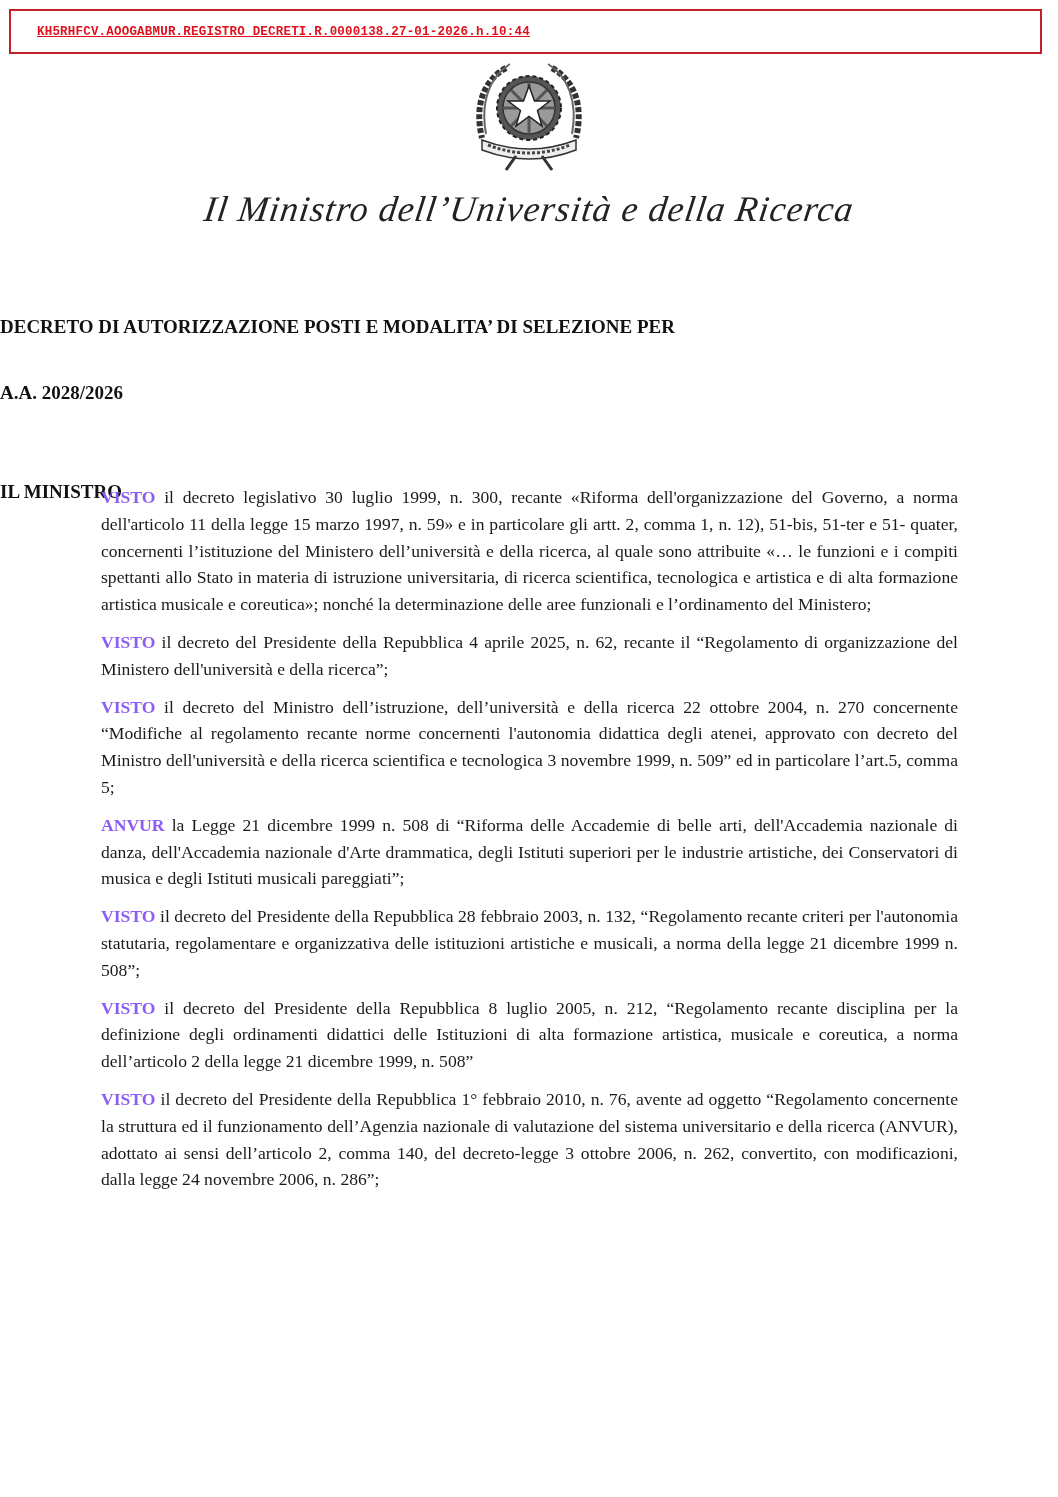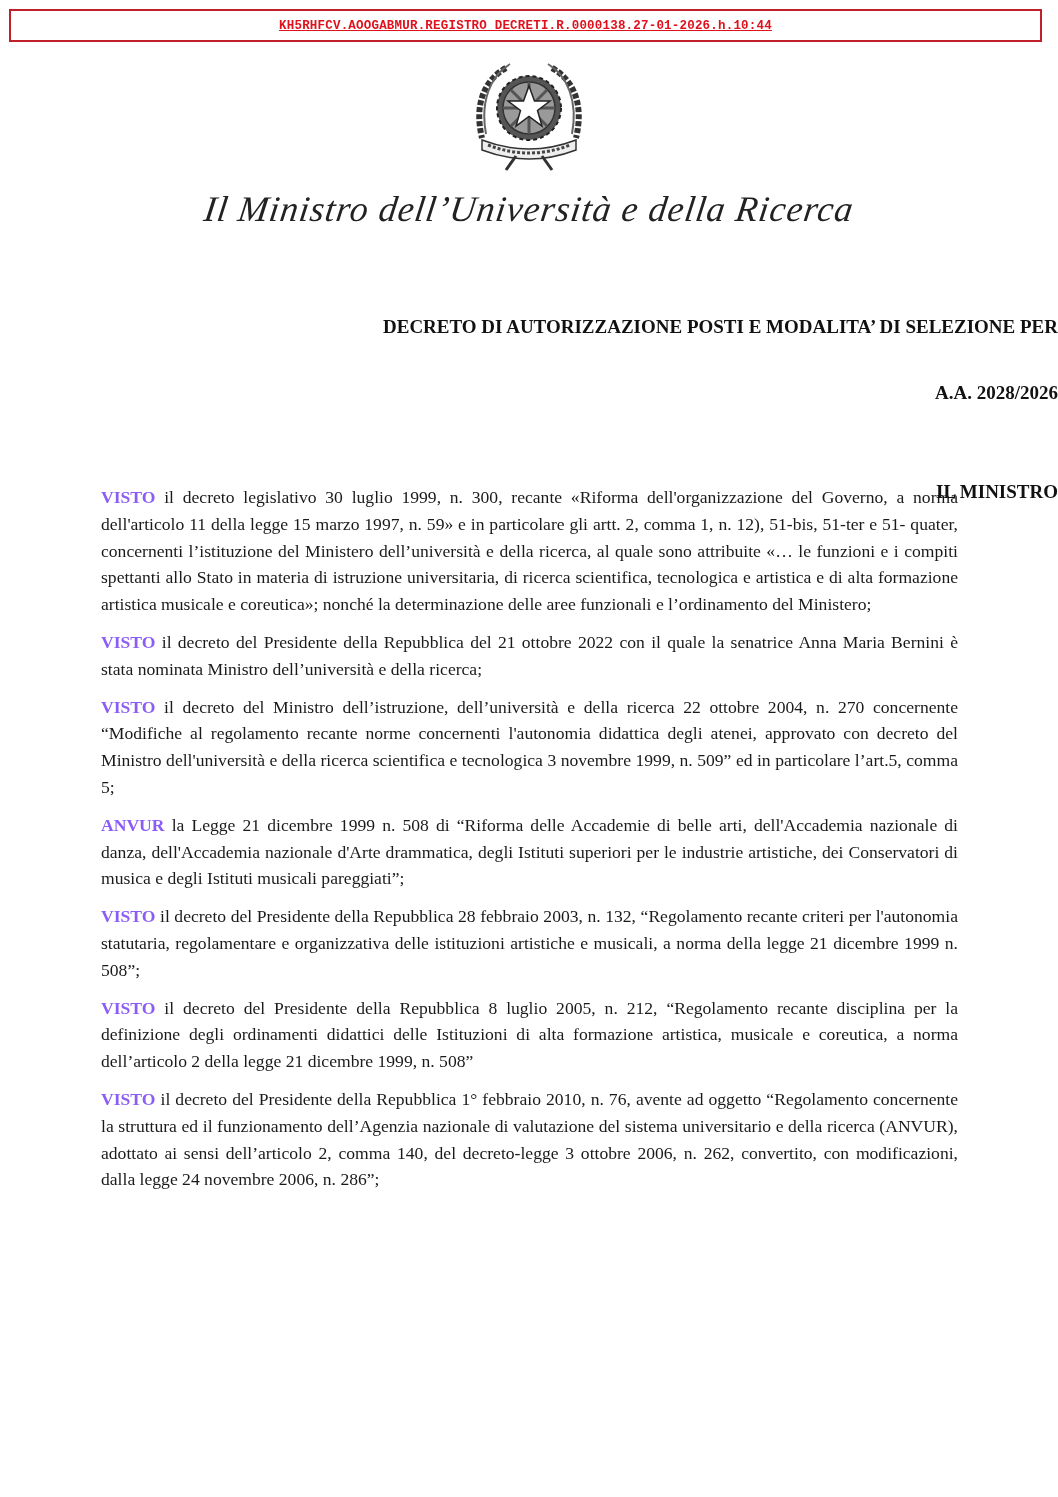--- a/index.html
+++ b/index.html
@@ -2,41 +2,41 @@
 <html><head>
   <meta charset="utf-8">
   <style>
     html, body { margin: 0; padding: 0; background: #ffffff; }
     body {
       width: 1058px; height: 1497px; position: relative; overflow: hidden;
       font-family: "Liberation Serif", "DejaVu Serif", serif;
       color: #111111;
     }
     .stamp {
-      position: absolute; left: 9px; top: 9px; width: 1033px; height: 33px;
+      position: absolute; left: 9px; top: 9px; width: 1033px; height: 45px;
       border: 2px solid #c0202a; box-sizing: border-box;
-      display: flex; align-items: center; justify-content: center;
+      display: flex; align-items: center;  padding-left: 26px;
     }
     .stamp span {
       font-family: "Liberation Mono", "DejaVu Sans Mono", monospace;
       font-weight: bold; font-size: 12.5px; color: #e0101c;
       text-decoration: underline; letter-spacing: 0.2px;
     }
     .emblem {
       position: absolute; left: 466px; top: 60px; width: 126px; height: 112px;
     }
     .ministry-title {
       position: absolute; left: 0; width: 1058px; top: 188px; text-align: center;
       font-family: "Liberation Serif", "DejaVu Serif", serif;
       font-style: italic; font-size: 36px; color: #222;
       letter-spacing: 1px; transform: skewX(-8deg);
       font-weight: normal;
     }
     .heading {
-      position: absolute; left: 0; width: 1058px; text-align: right;
+      position: absolute; left: 0; width: 1058px; text-align: left;
       font-weight: bold; font-size: 19px; line-height: 25px; color: #111;
     }
     .h1 { top: 314px; }
     .h-year { top: 380px; }
     .h-minister { top: 446px; margin-top: 33px; }
     .body {
       position: absolute; left: 101px; width: 857px; top: 484px;
       font-size: 17.6px; line-height: 26.8px; text-align: justify;
       color: #1a1a1a;
     }
@@ -78,19 +78,19 @@
 <div class="heading h1">
   <div>DECRETO DI AUTORIZZAZIONE POSTI E MODALITA’ DI SELEZIONE PER</div>
 </div>
 
 <div class="heading h-year">A.A. 2028/2026</div>
 
 <div class="heading h-minister">IL MINISTRO</div>
 
 <div class="body">
   <p class="para"><b>VISTO</b><span> il decreto legislativo 30 luglio 1999, n. 300, recante «Riforma dell'organizzazione del Governo, a norma dell'articolo 11 della legge 15 marzo 1997, n. 59» e in particolare gli artt. 2, comma 1, n. 12), 51-bis, 51-ter e 51- quater, concernenti l’istituzione del Ministero dell’università e della ricerca, al quale sono attribuite «… le funzioni e i compiti spettanti allo Stato in materia di istruzione universitaria, di ricerca scientifica, tecnologica e artistica e di alta formazione artistica musicale e coreutica»; nonché la determinazione delle aree funzionali e l’ordinamento del Ministero;</span></p>
-  <p class="para"><b>VISTO</b><span> il decreto del Presidente della Repubblica del 21 ottobre 2022 con il quale la senatrice Anna Maria Bernini è stata nominata Ministro dell’università e della ricerca;</span></p>
+  <p class="para"><b>VISTO</b><span> il decreto del Presidente della Repubblica 4 aprile 2025, n. 62, recante il “Regolamento di organizzazione del Ministero dell'università e della ricerca”;</span></p>
   <p class="para"><b>VISTO</b><span> il decreto del Ministro dell’istruzione, dell’università e della ricerca 22 ottobre 2004, n. 270 concernente “Modifiche al regolamento recante norme concernenti l'autonomia didattica degli atenei, approvato con decreto del Ministro dell'università e della ricerca scientifica e tecnologica 3 novembre 1999, n. 509” ed in particolare l’art.5, comma 5;</span></p>
   <p class="para"><b>ANVUR</b><span> la Legge 21 dicembre 1999 n. 508 di “Riforma delle Accademie di belle arti, dell'Accademia nazionale di danza, dell'Accademia nazionale d'Arte drammatica, degli Istituti superiori per le industrie artistiche, dei Conservatori di musica e degli Istituti musicali pareggiati”;</span></p>
   <p class="para"><b>VISTO</b><span> il decreto del Presidente della Repubblica 28 febbraio 2003, n. 132, “Regolamento recante criteri per l'autonomia statutaria, regolamentare e organizzativa delle istituzioni artistiche e musicali, a norma della legge 21 dicembre 1999 n. 508”;</span></p>
   <p class="para"><b>VISTO</b><span> il decreto del Presidente della Repubblica 8 luglio 2005, n. 212, “Regolamento recante disciplina per la definizione degli ordinamenti didattici delle Istituzioni di alta formazione artistica, musicale e coreutica, a norma dell’articolo 2 della legge 21 dicembre 1999, n. 508”</span></p>
   <p class="para"><b>VISTO</b><span> il decreto del Presidente della Repubblica 1° febbraio 2010, n. 76, avente ad oggetto “Regolamento concernente la struttura ed il funzionamento dell’Agenzia nazionale di valutazione del sistema universitario e della ricerca (ANVUR), adottato ai sensi dell’articolo 2, comma 140, del decreto-legge 3 ottobre 2006, n. 262, convertito, con modificazioni, dalla legge 24 novembre 2006, n. 286”;</span></p>
 </div>
 
 </body></html>

